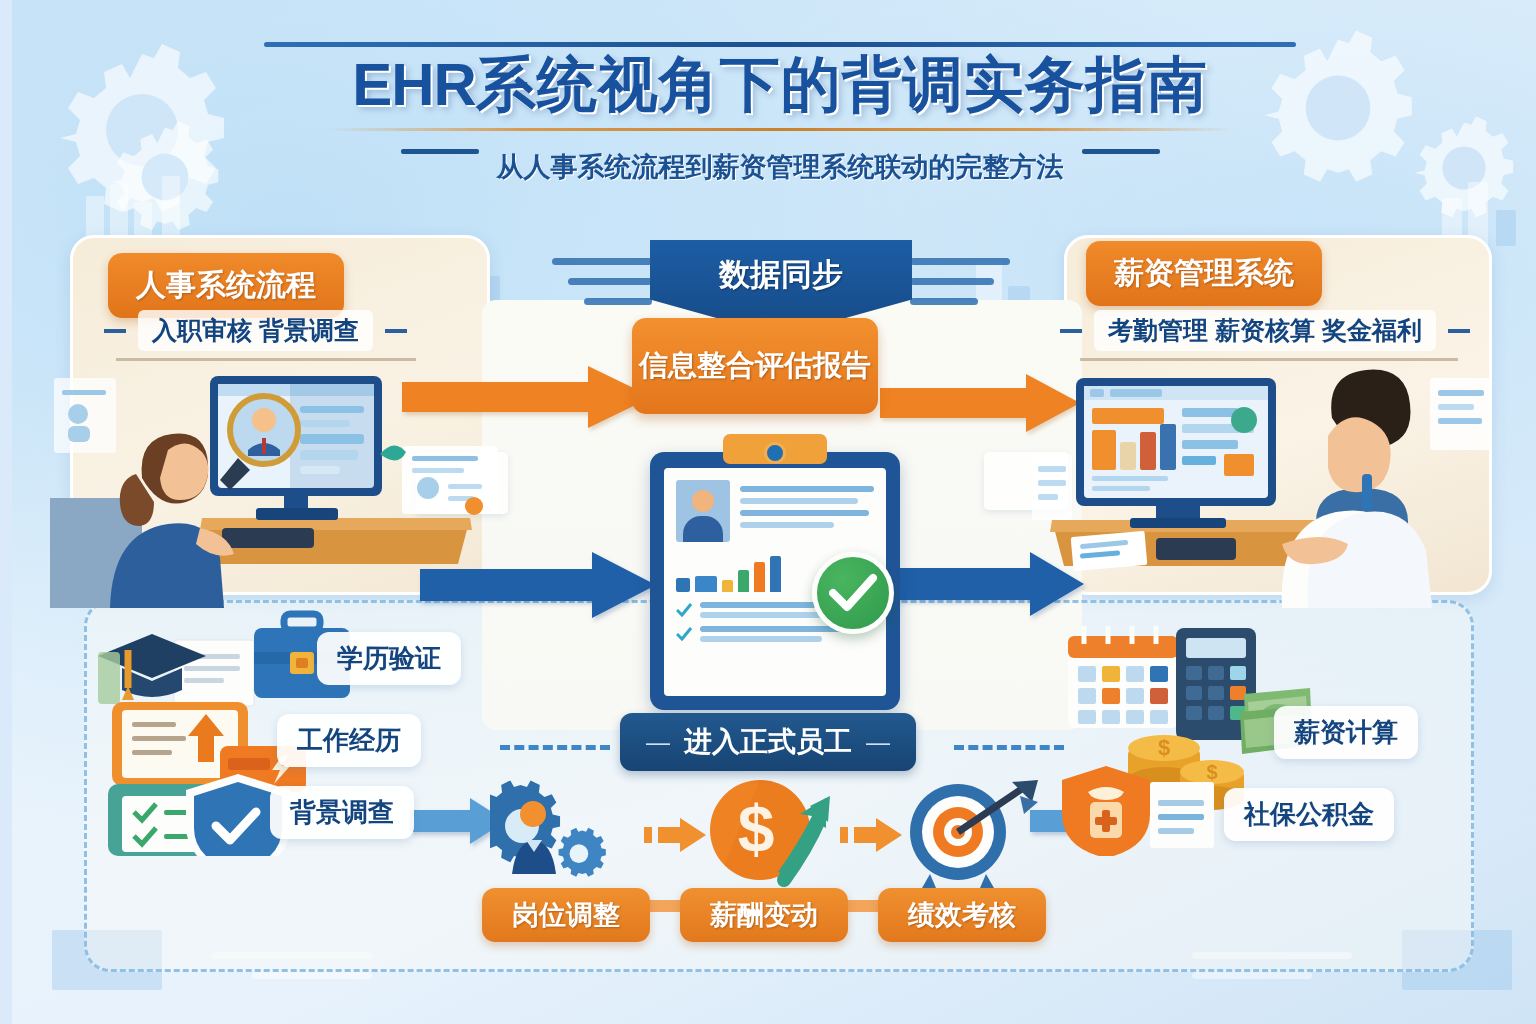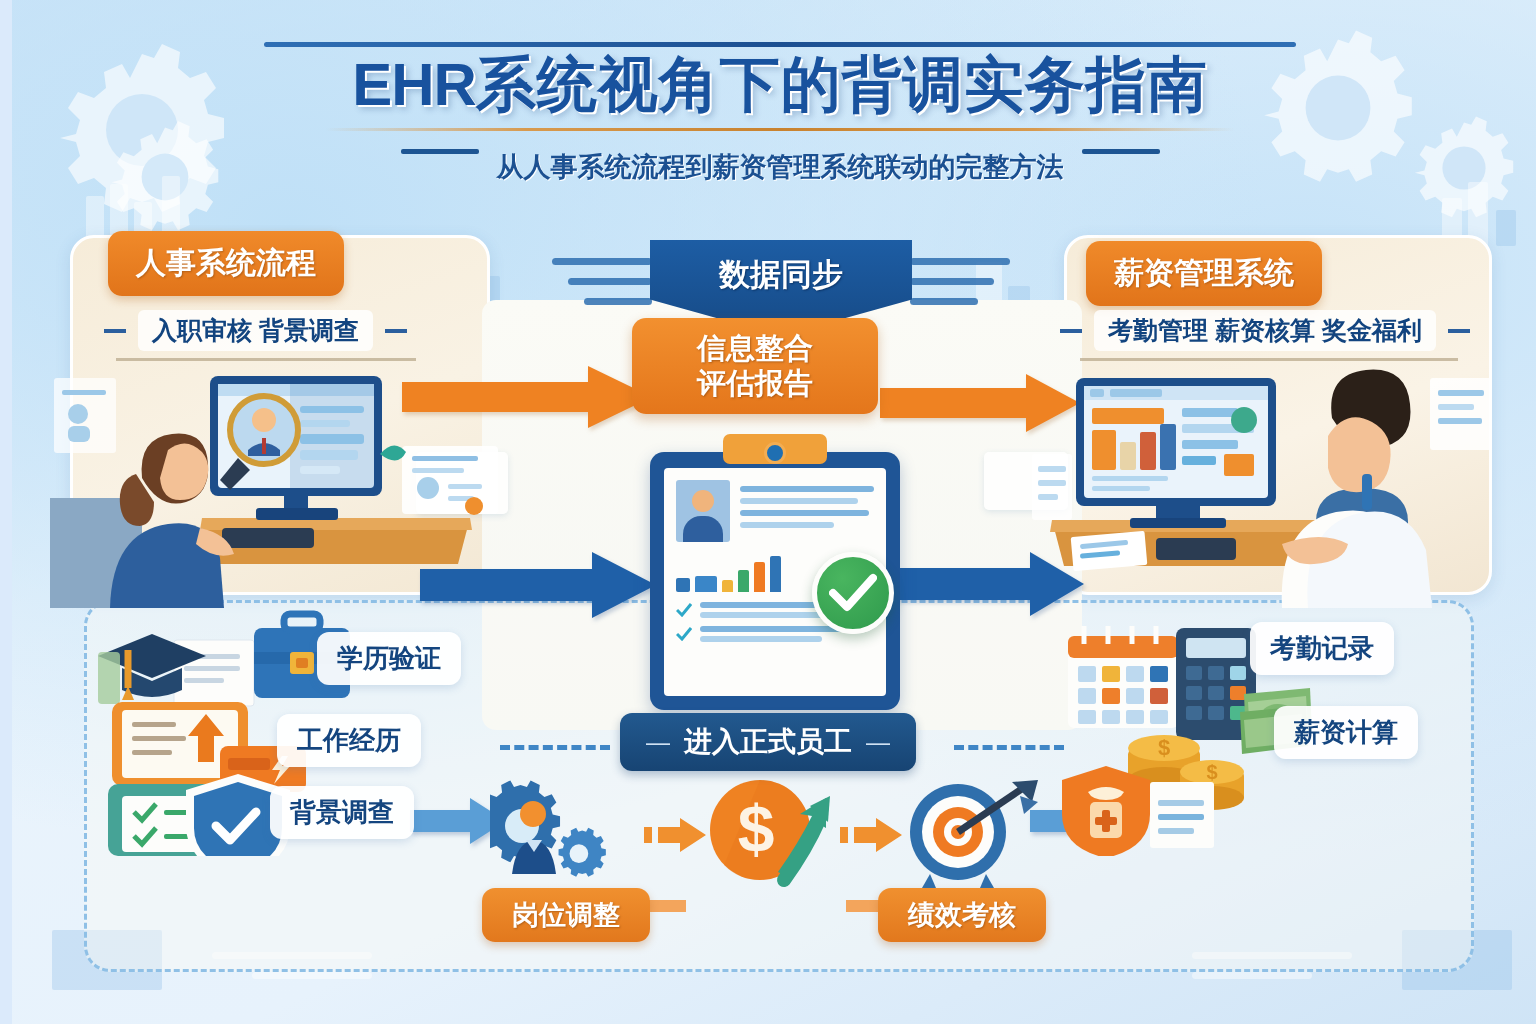--- a/index.html
+++ b/index.html
@@ -84,21 +84,21 @@
   }
   
   .hdr-pill {
     position: absolute; background: linear-gradient(180deg,#f08a2a,#e1741a);
     color: #fff; font-size: 30px; font-weight: 700;
     padding: 12px 28px; border-radius: 14px; white-space: nowrap;
     box-shadow: 0 4px 10px rgba(180,95,20,.3);
     text-shadow: 1px 1px 2px rgba(120,60,10,.45);
     z-index: 7;
   }
-  .hdr-left  { left: 96px;  top: 231px; }
+  .hdr-left  { left: 96px;  top: 253px; }
   .hdr-right { left: 1074px; top: 241px; }
   .sub-pill {
     position: absolute; z-index: 7;
     display: flex; align-items: center; gap: 12px;
   }
   .sub-pill .txt {
     background: rgba(255,255,255,.82);
     color: #12447f; font-size: 25px; font-weight: 700;
     padding: 4px 14px; border-radius: 6px; white-space: nowrap;
   }
@@ -120,21 +120,21 @@
   .sync-banner span {
     color: #fff; font-size: 31px; font-weight: 700;
     text-shadow: 1px 1px 2px rgba(0,30,70,.55);
     text-align: center;
   }
   .speed { position: absolute; height: 7px; background: #2e6fb0; border-radius: 4px; z-index: 5; opacity: .85;}
   .integrate-box {
     position: absolute; left: 620px; top: 318px; width: 246px; height: 96px;
     background: linear-gradient(180deg,#f2902f,#e4761b);
     border-radius: 14px; z-index: 8;
-    display: flex; flex-direction: column; align-items: center; justify-content: center;
+    display: flex; flex-direction: row; align-items: center; justify-content: center;
     box-shadow: 0 5px 12px rgba(170,90,20,.32);
   }
   .integrate-box span {
     color: #fff; font-size: 29px; font-weight: 700; line-height: 1.22;
     text-shadow: 1px 1px 2px rgba(120,60,10,.5);
   }
   
   .arrow { position: absolute; z-index: 4; }
   .arrow-o { filter: drop-shadow(2px 3px 2px rgba(150,90,30,.25)); }
   .arrow-b { filter: drop-shadow(2px 3px 2px rgba(30,70,130,.25)); }
@@ -593,22 +593,22 @@
     <rect x="100" y="208" width="46" height="6" rx="2" fill="#7ab4dd"></rect>
     <rect x="100" y="222" width="36" height="6" rx="2" fill="#a5cbe6"></rect>
 
     <path d="M48 160 l44 14 v34 q0 34 -44 44 q-44-10 -44-44 v-34z" fill="#ef7a22"></path>
     <path d="M30 186 q18-10 36 0 q-4 8 -18 8 q-14 0 -18-8z" fill="#fdf0d8"></path>
     <rect x="32" y="196" width="32" height="36" rx="5" fill="#fbd9ab"></rect>
     <rect x="44" y="204" width="8" height="22" rx="2" fill="#d9631a"></rect>
     <rect x="37" y="211" width="22" height="8" rx="2" fill="#d9631a"></rect>
   </svg>
 
-  <div class="chip chip-r1">考勤记录</div>
   <div class="chip chip-r2">薪资计算</div>
+  <div class="chip chip-r3">社保公积金</div>
 
   <div class="dash-line dl-left"></div>
   <div class="dash-line dl-right"></div>
   <div class="formal">
     <span class="mdash">—</span>
     <span class="t">进入正式员工</span>
     <span class="mdash">—</span>
   </div>
 
   <svg class="illu" style="left:478px;top:778px;" width="150" height="112" viewBox="0 0 150 112">
@@ -651,15 +651,16 @@
     <path d="M30 94 l-8 14 h14z" fill="#2f6fac"></path>
     <path d="M86 94 l8 14 h-14z" fill="#2f6fac"></path>
     <path d="M58 52 L126 6" stroke="#2b3c52" stroke-width="7"></path>
     <path d="M112 2 l26-2 l-6 22 z" fill="#2c4c6e"></path>
     <path d="M120 16 l18 6 l-14 12z" fill="#3a6fa5"></path>
   </svg>
 
   <div class="flow-connect fc1"></div>
   <div class="flow-connect fc2"></div>
   <div class="flow-btn fb1">岗位调整</div>
+  <div class="flow-btn fb2">薪酬变动</div>
   <div class="flow-btn fb3">绩效考核</div>
 
 </div>
 
 </body></html>

